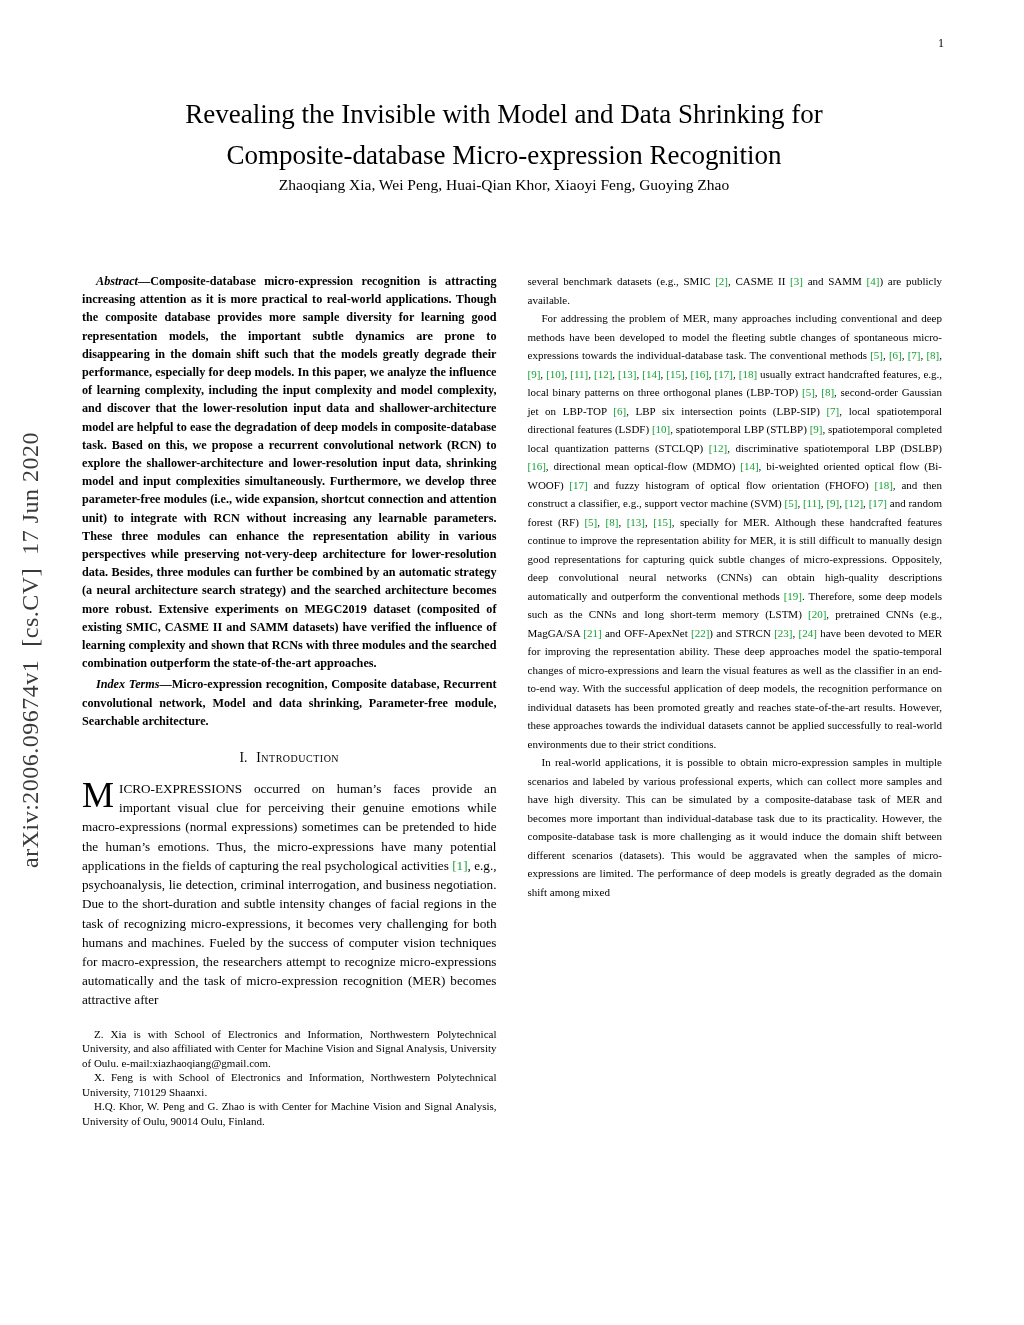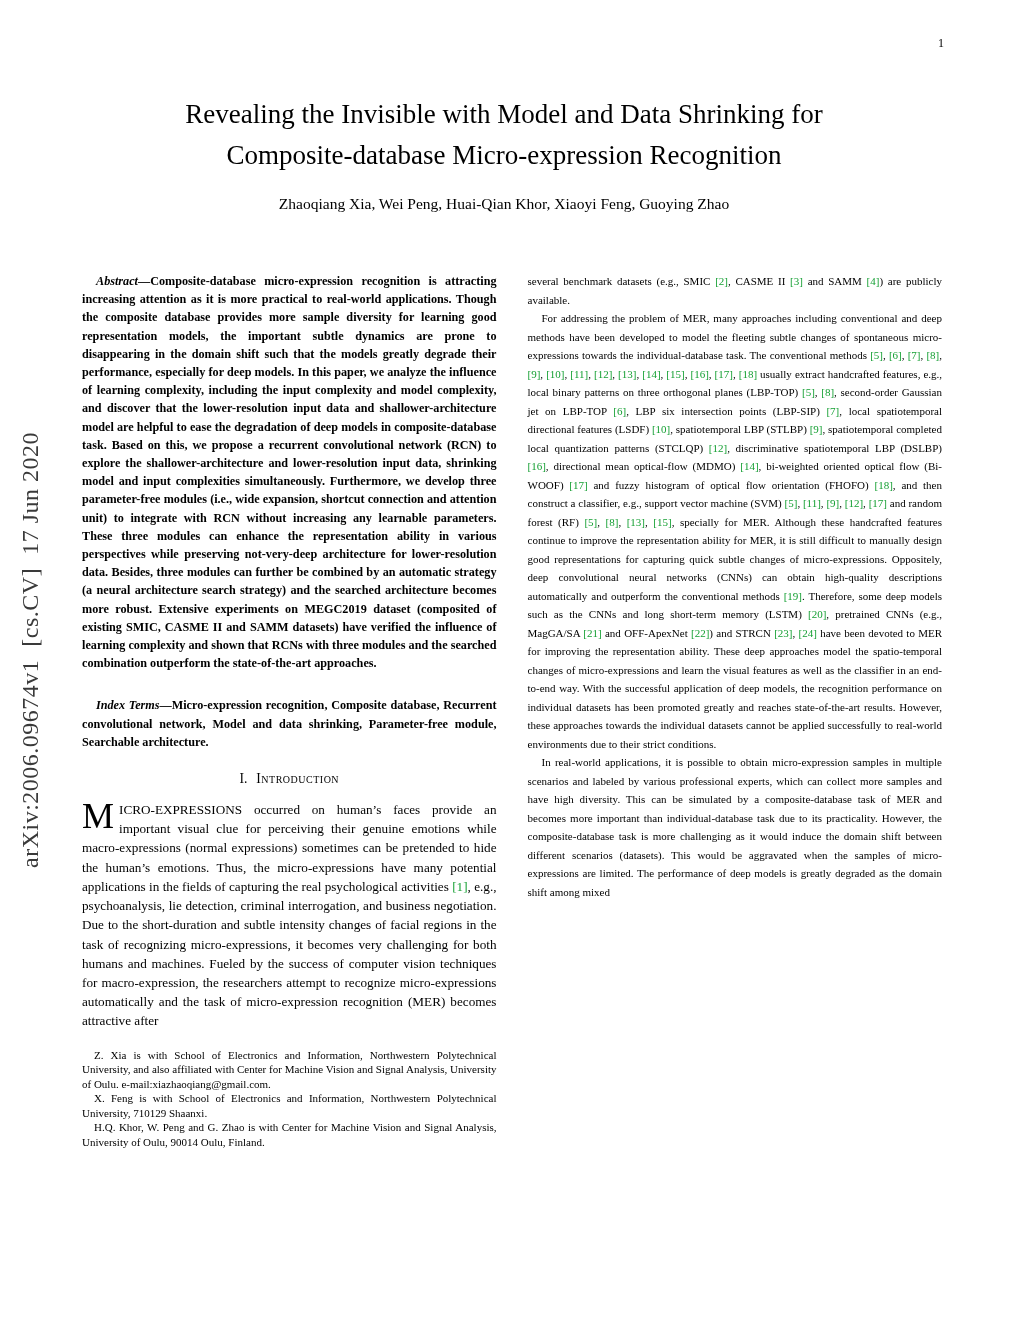--- a/index.html
+++ b/index.html
@@ -41,21 +41,20 @@
     left: 0;
     right: 16px;
     text-align: center;
   }
   .paper-title {
     font-size: 27px;
     font-weight: 400;
     line-height: 41px;
   }
   .authors {
-    margin-top: 19px;
     font-size: 15.5px;
   }
   .columns {
     position: absolute;
     top: 272px;
     left: 82px;
     width: 860px;
     height: 998px;
     display: flex;
     gap: 31px;
@@ -66,21 +65,21 @@
     min-width: 0;
     text-align: justify;
     hyphens: auto;
   }
   .abstract, .index-terms {
     font-size: 12.2px;
     font-weight: bold;
     line-height: 18.2px;
     text-indent: 14px;
   }
-  .index-terms { margin-top: 24px; }
+  .index-terms { margin-top: 3px; }
   .run-label { font-style: italic; font-weight: bold; }
   .section-heading {
     margin: 20px 0 13px 0;
     text-align: center;
     font-size: 13.6px;
     font-weight: 400;
   }
   .section-heading .sc { font-variant: small-caps; letter-spacing: 0.5px; text-align: right; }
   .section-heading .num { margin-right: 9px; }
   .bodytext {

